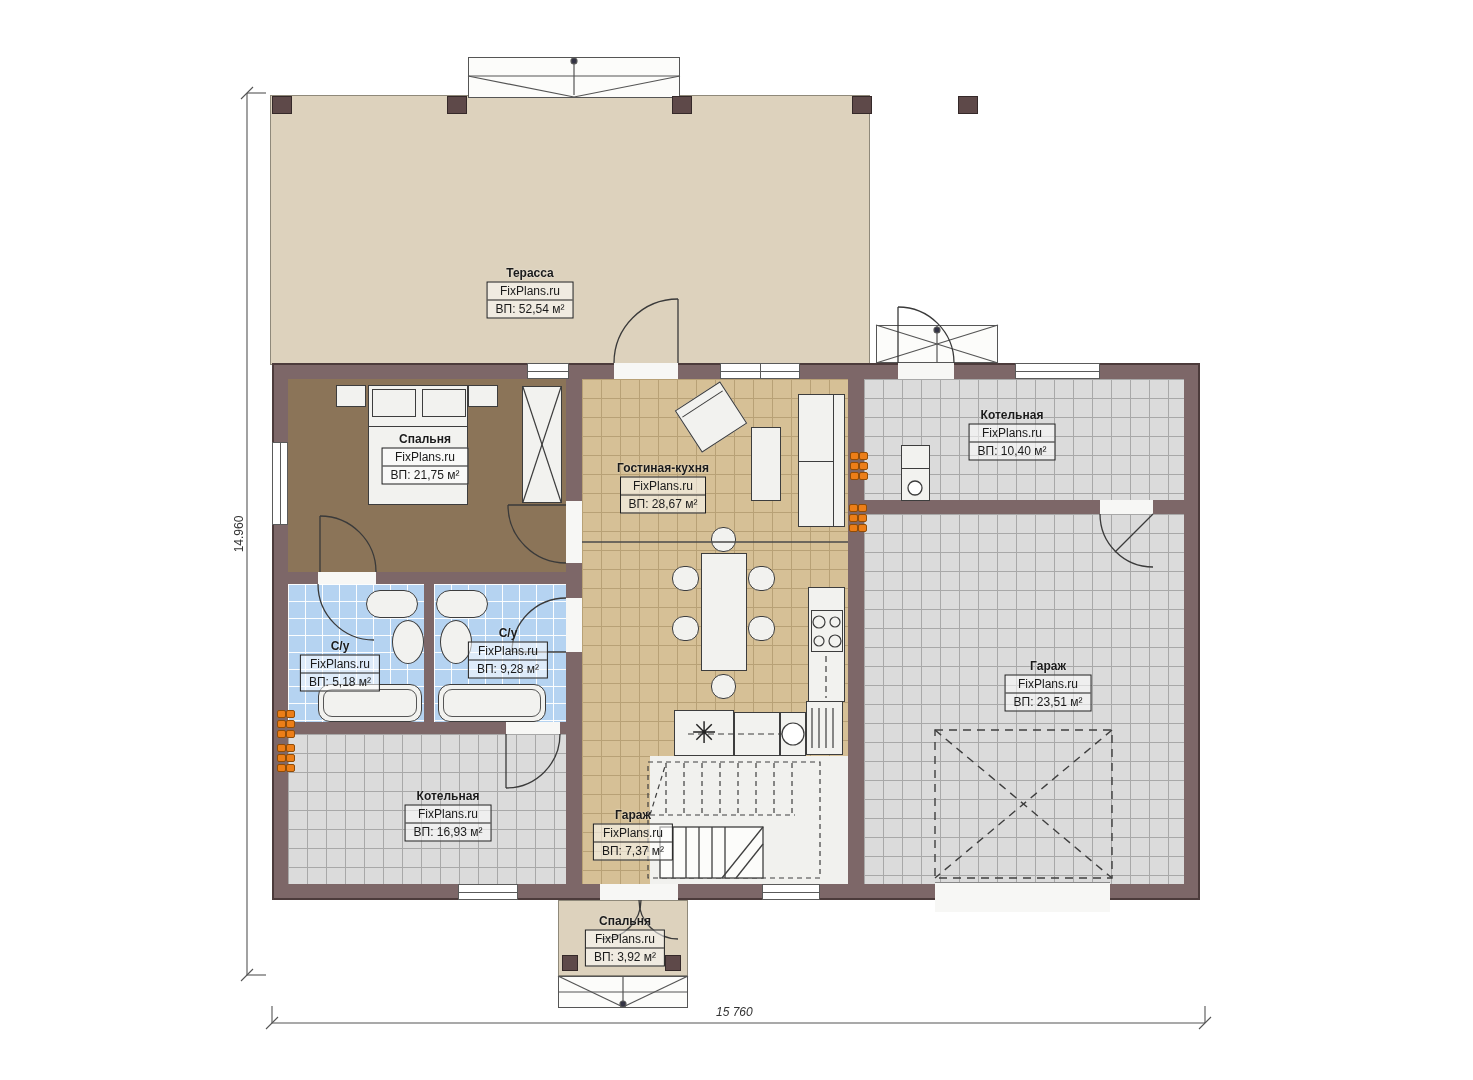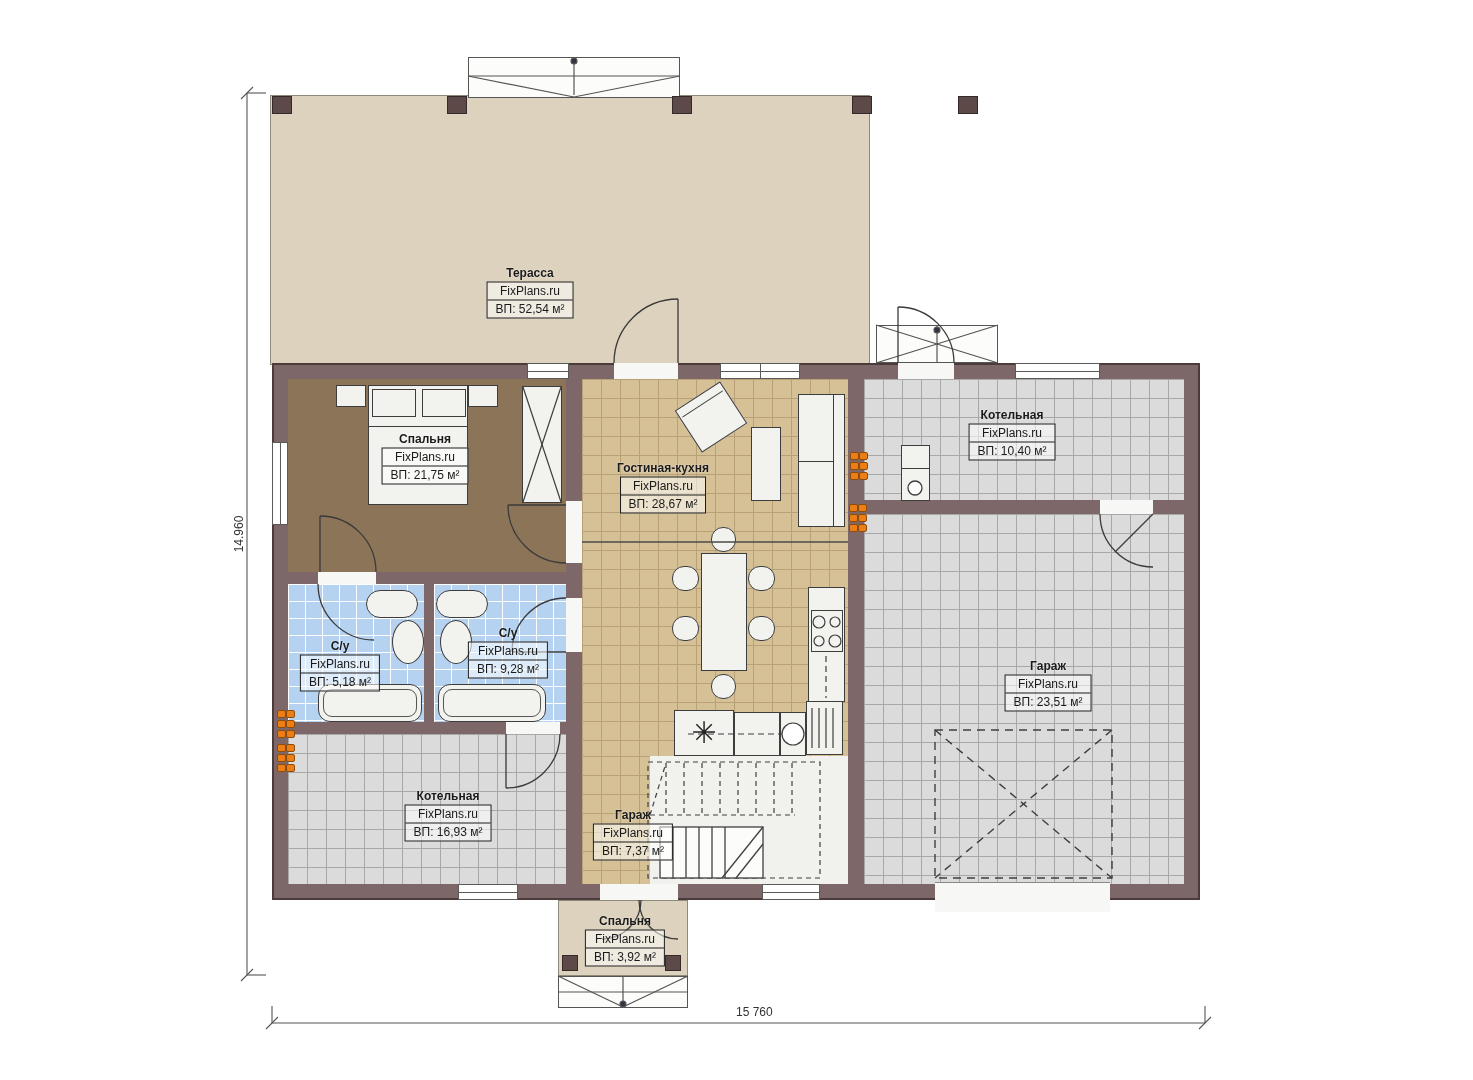--- a/index.html
+++ b/index.html
@@ -317,21 +317,21 @@
     <g stroke="#555" stroke-width="1.1">
       <line x1="272" y1="1023" x2="1205" y2="1023"></line>
       <line x1="266" y1="1029" x2="278" y2="1017"></line>
         <line x1="1199" y1="1029" x2="1211" y2="1017"></line>
       <line x1="272" y1="1023" x2="272" y2="1006"></line>
         <line x1="1205" y1="1023" x2="1205" y2="1006"></line>
     </g>
   </svg>
 
   <div class="dim-text dim-vert" style="left:216px;top:527px;width:46px;text-align:center;">14.960</div>
-  <div class="dim-text" style="left:736px;top:1005px;">15 760</div>
+  <div class="dim-text" style="left:716px;top:1005px;font-style:italic;">15 760</div>
 
   <div class="room-label" style="left:530px;top:292px;">
     <div class="room-name">Терасса</div>
     <div class="room-box">
         <div class="row">FixPlans.ru</div>
       <div class="row">ВП: 52,54 м²</div>
       </div>
   </div>
   <div class="room-label" style="left:425px;top:458px;">
     <div class="room-name">Спальня</div>

